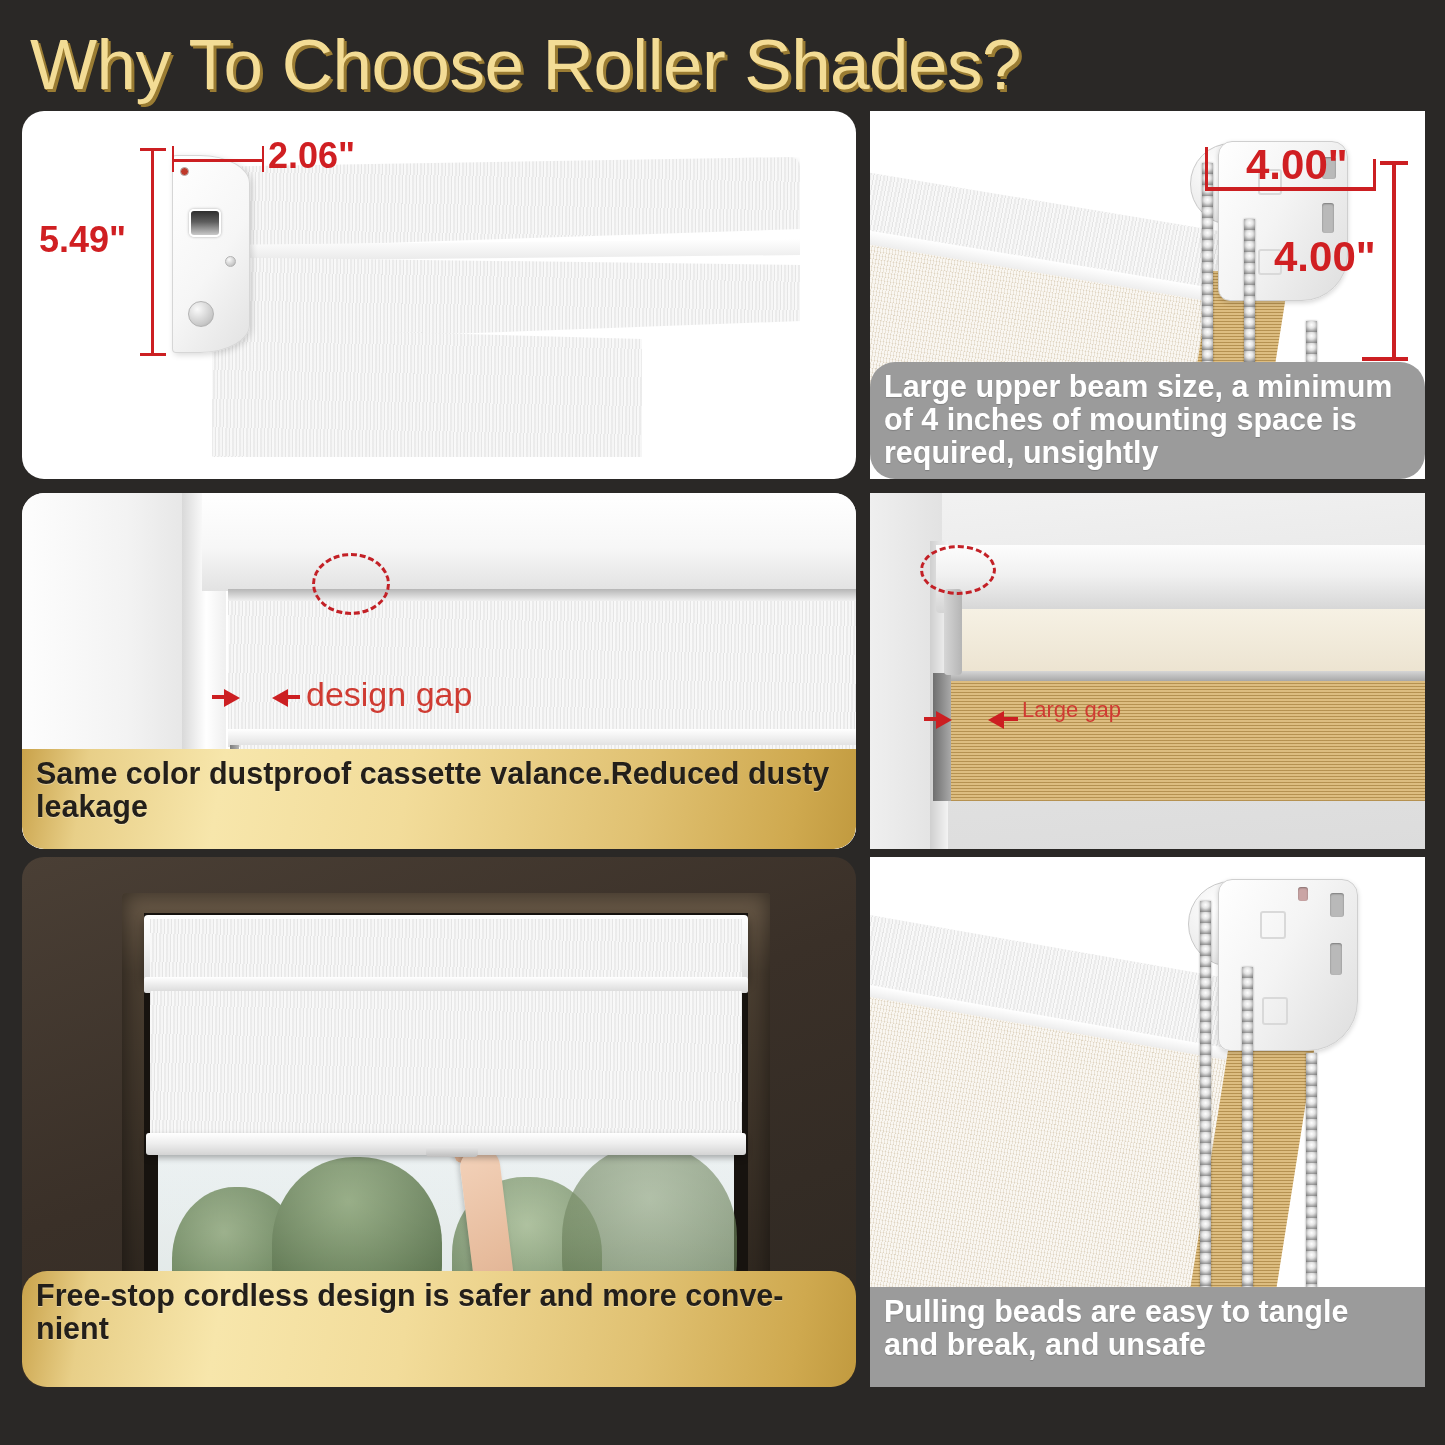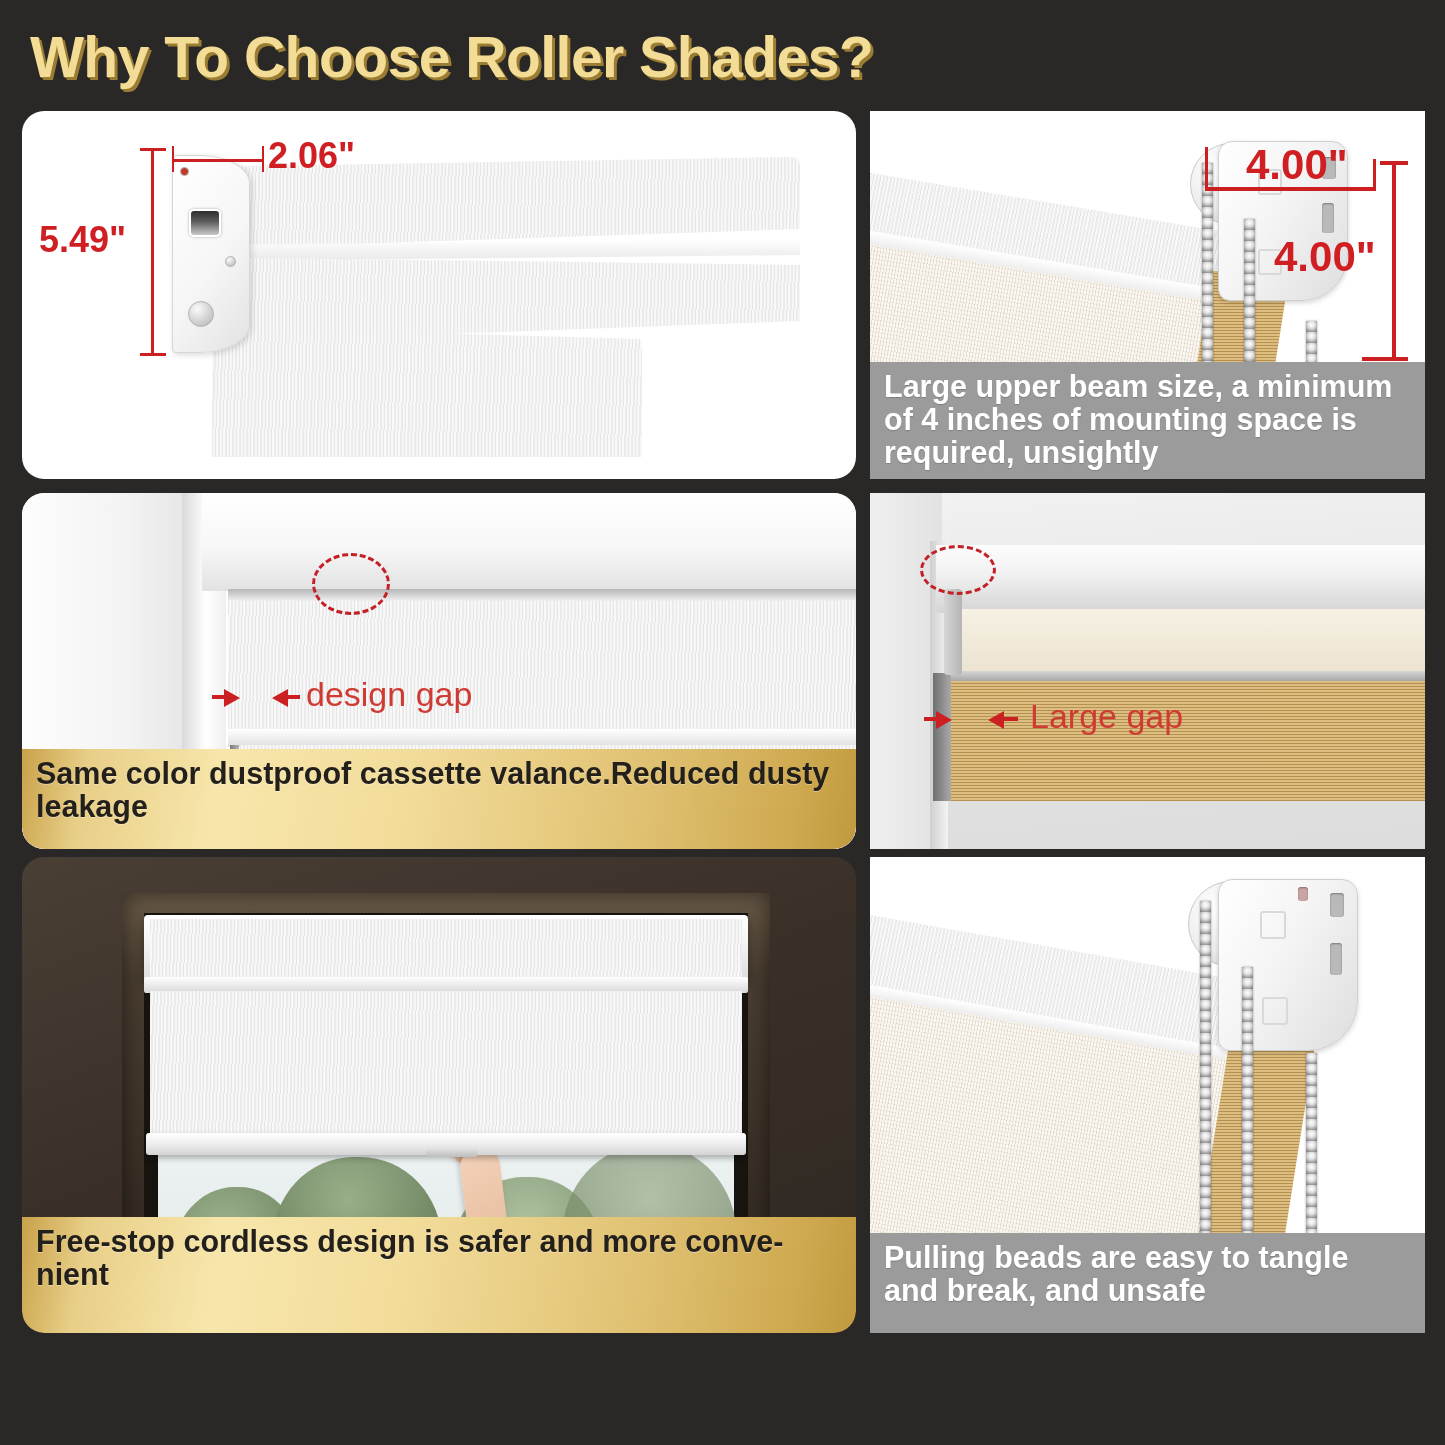--- a/index.html
+++ b/index.html
@@ -11,22 +11,22 @@
     font-family: "Liberation Sans", sans-serif;
     overflow: hidden;
     position: relative;
   }
 
   
   .title {
     position: absolute;
     left: 30px;
     top: 24px;
-    font-size: 57px;
-    font-weight: bold;
+    font-size: 71px;
+    font-weight: normal;
     letter-spacing: -0.5px;
     color: #f3dc95;
     text-shadow: 3px 3px 0 #9a7c33, 1px 1px 0 #b8923d;
     white-space: nowrap;
   }
 
   
   .grid {
     position: absolute;
     left: 0; top: 105px;
@@ -34,21 +34,21 @@
     height: 1340px;
   }
 
   .panel { position: absolute; overflow: hidden; }
 
   .panel.left  { left: 22px;  width: 834px; border-radius: 22px; }
   .panel.right { left: 870px; width: 555px; border-radius: 0; }
 
   .row1 { top: 6px;   height: 368px; }
   .row2 { top: 388px; height: 356px; }
-  .row3 { top: 752px; height: 476px; }
+  .row3 { top: 752px; height: 530px; }
 
   .panel .photo { position: absolute; inset: 0; }
 
   
   .cap {
     position: absolute;
     left: 0; right: 0; bottom: 0;
     padding: 8px 14px 10px 14px;
     font-weight: bold;
     line-height: 1.08;
@@ -64,21 +64,21 @@
     border-radius: 0 0 22px 22px;
     text-shadow: 0 1px 0 rgba(255,255,255,.35);
   }
   .cap.gray {
     background: #9b9b9b;
     color: #ffffff;
     font-size: 30.5px;
     min-height: 100px;
     text-shadow: 0 1px 1px rgba(0,0,0,.18);
   }
-  .cap.tall { min-height: 116px; }
+  .cap.tall { min-height: 116px; border-radius: 25px; }
 
   
   .white-bg { position: absolute; inset: 0; background: #ffffff; }
   .gray-bg  { position: absolute; inset: 0;
               background: linear-gradient(175deg,#f2f2f2 0%,#e6e6e6 40%,#dcdcdc 100%); }
 
   
   .fabric {
     background-color: #f2f2f2;
     background-image:
@@ -353,21 +353,21 @@
       <div style="position:absolute; left:74px; top:96px; width:18px; height:86px;
            background:linear-gradient(90deg,#d6d6d6,#b5b5b5);
            border-radius:4px;"></div>
 
       <div class="dashcircle" style="left:50px; top:52px; width:76px; height:50px;"></div>
 
       <div class="arrowR" style="left:66px; top:218px;"></div>
       <div class="arrowstem" style="left:54px; top:224px; width:16px;"></div>
       <div class="arrowL" style="left:118px; top:218px;"></div>
       <div class="arrowstem" style="left:132px; top:224px; width:16px;"></div>
-      <div class="gaplabel" style="left:160px; top:204px; font-size:34px;">Large gap</div>
+      <div class="gaplabel" style="left:152px; top:204px; font-size:22px;">Large gap</div>
     </div>
   </div>
 
   <div class="panel left row3">
     <div class="photo">
       <div class="wall"></div>
 
       <div class="win-frame" style="left:100px; top:36px; width:648px; height:444px; border-radius:4px;"></div>
       <div class="win-inner" style="left:122px; top:56px; width:604px; height:424px;"></div>
 

